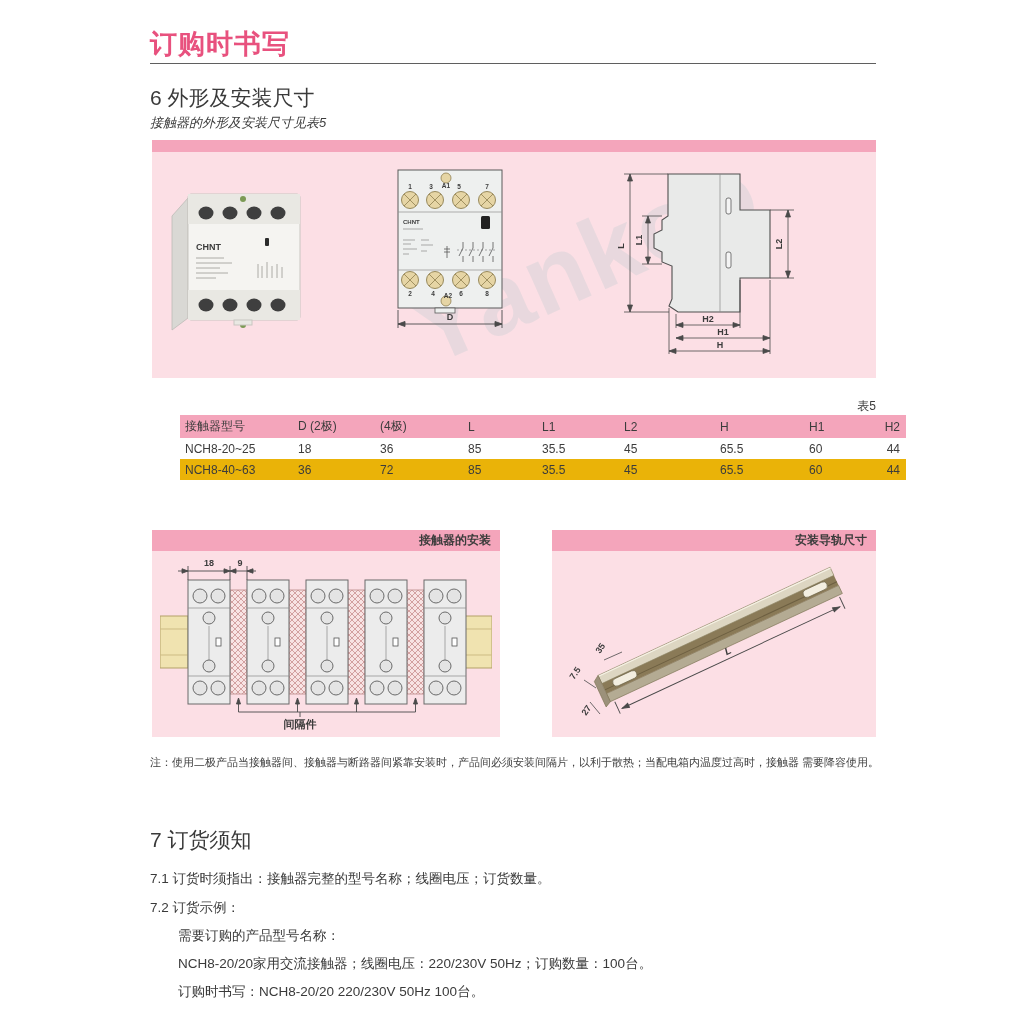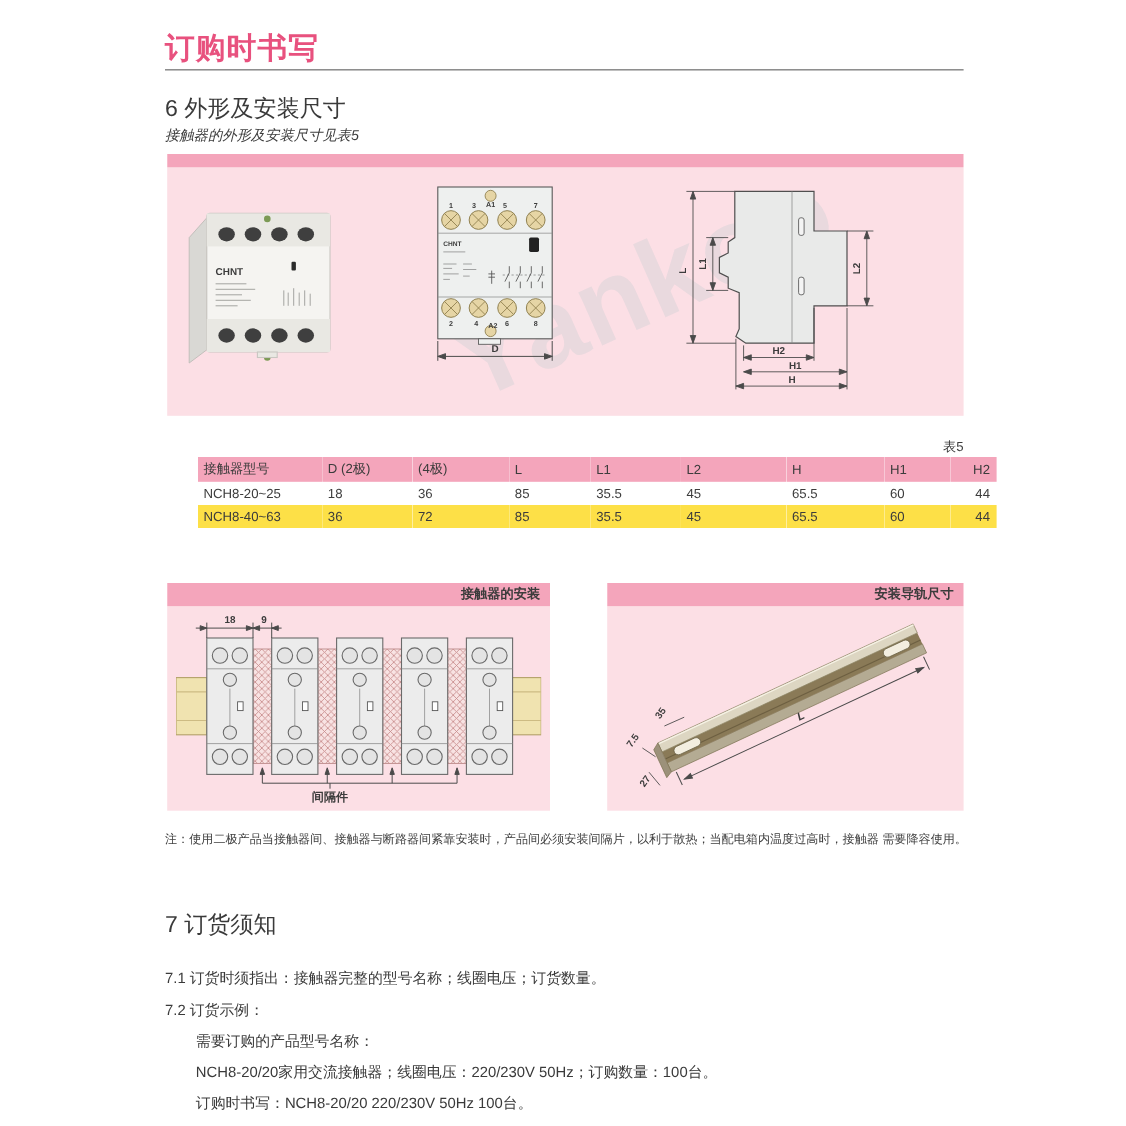--- a/index.html
+++ b/index.html
@@ -20,33 +20,33 @@
   .watermark{position:absolute;left:248px;top:18px;width:370px;height:205px;display:flex;align-items:center;justify-content:center;
              font-size:100px;font-weight:700;color:#ddd5da;opacity:.62;transform:rotate(-24deg);letter-spacing:2px;pointer-events:none;}
 
   
   .tbl-caption{left:150px;top:398px;width:726px;text-align:right;font-size:12px;color:#3c3c3c;}
   .tbl-wrap{left:150px;top:415px;width:726px;margin-left:30px;}
   table{border-collapse:collapse;table-layout:fixed;width:726px;font-size:12px;color:#3c3c3c;}
   th,td{font-weight:400;text-align:left;padding:3px 4px 3px 5px;height:15px;white-space:nowrap;overflow:hidden;}
   thead tr{background:#f4a5bb;}
   tbody tr.r0{background:#ffffff;}
-  tbody tr.r1{background:#fde047;}
+  tbody tr.r1{background:#eab308;}
   th:last-child,td:last-child{text-align:right;padding-right:6px;}
 
   
   .lower-left{left:152px;top:530px;width:348px;height:207px;}
   .lower-right{left:552px;top:530px;width:324px;height:207px;}
   .panel-bar{position:absolute;left:0;top:0;width:100%;height:21px;background:#f4a5bb;
              font-size:12px;font-weight:600;color:#3c3c3c;display:flex;align-items:center;justify-content:flex-end;box-sizing:border-box;padding-right:9px;padding-left:12px;}
 
   .note{left:150px;top:755px;width:760px;font-size:11px;color:#404040;white-space:nowrap;}
 
   .sec7-head{left:150px;top:826px;}
-  .p7{font-size:13.5px;color:#3a3a3a;white-space:nowrap;margin-top:11px;}
+  .p7{font-size:13.5px;color:#3a3a3a;white-space:nowrap;}
   .p71{left:150px;top:870px;}
   .p72{left:150px;top:899px;}
   .p7a{left:178px;top:927px;}
   .p7b{left:178px;top:955px;}
   .p7c{left:178px;top:983px;}
 
   svg{display:block;}
   svg text{font-family:"Liberation Sans",sans-serif;fill:#3c3c3c;}
   .dimtxt{font-size:9px;font-weight:bold;}
 </style>

